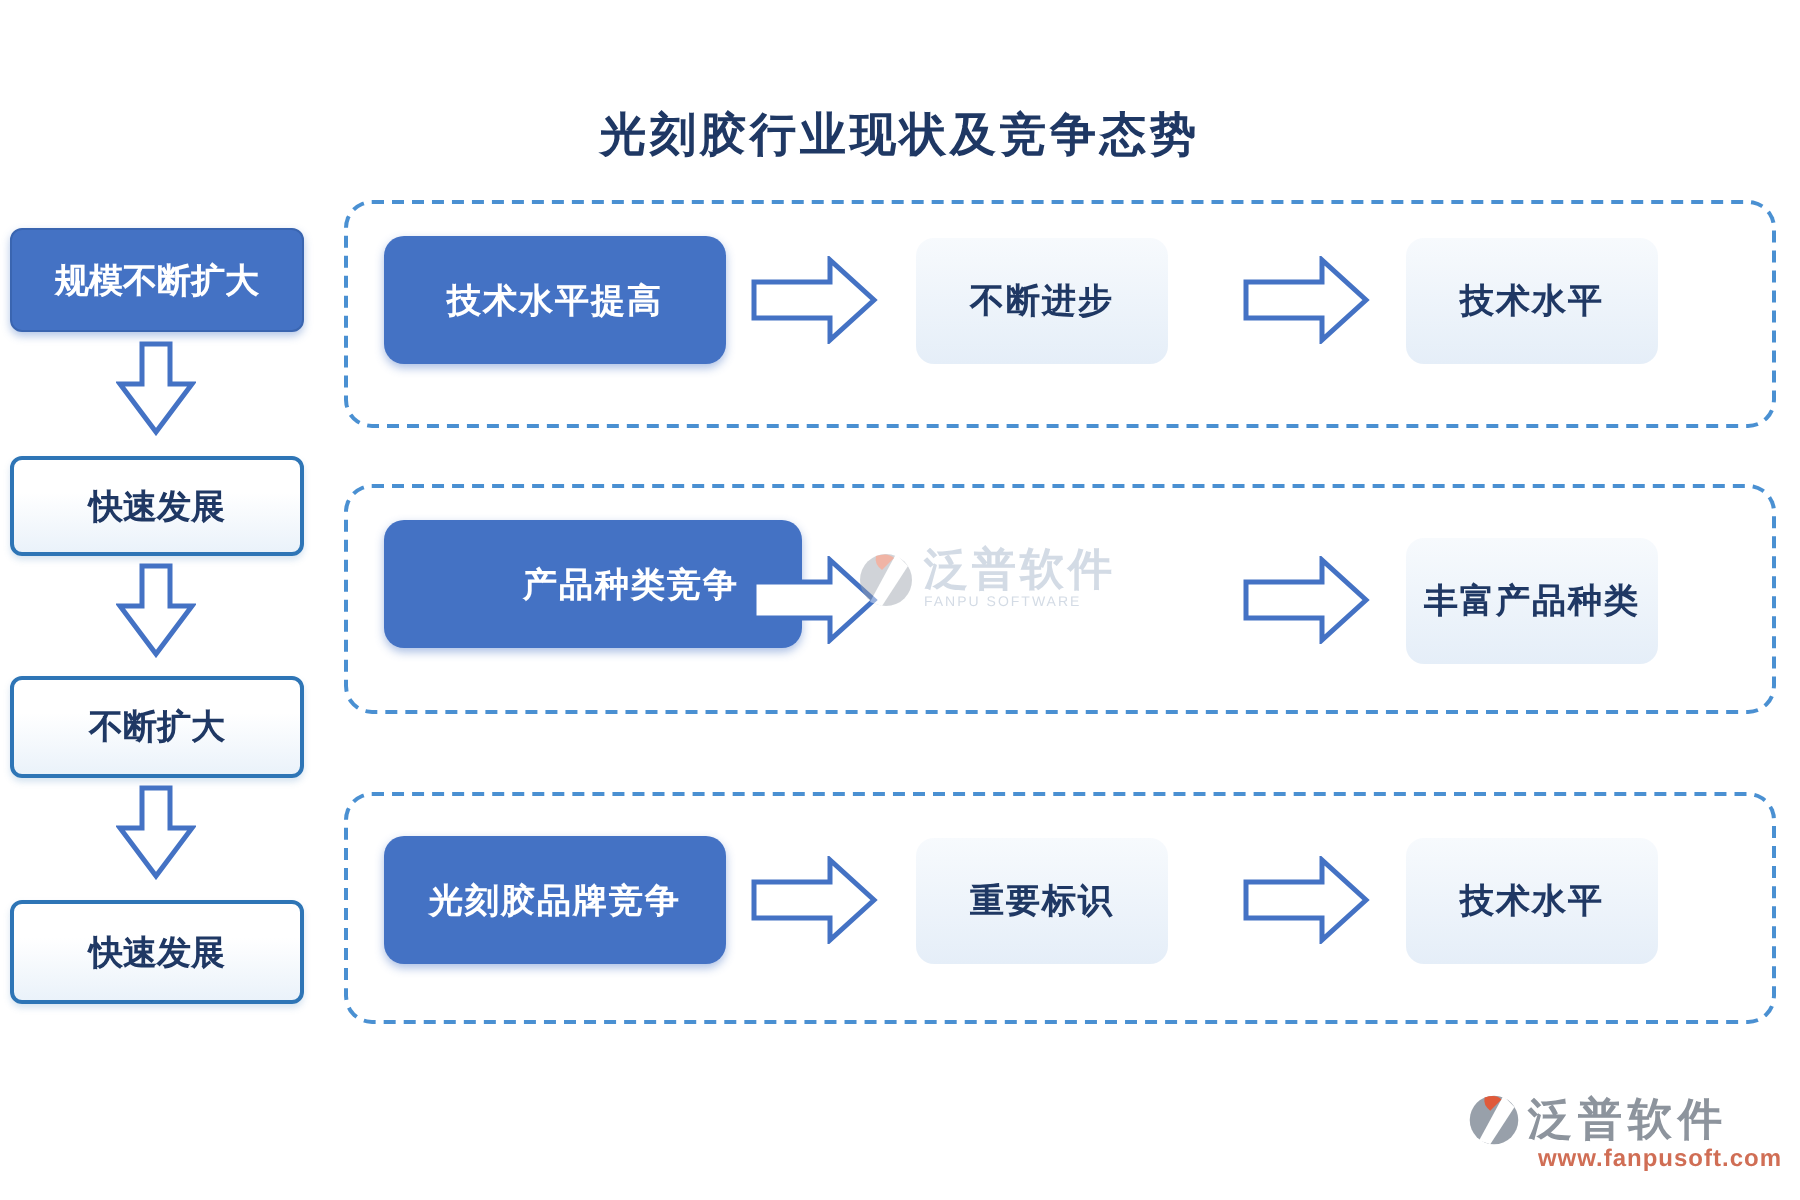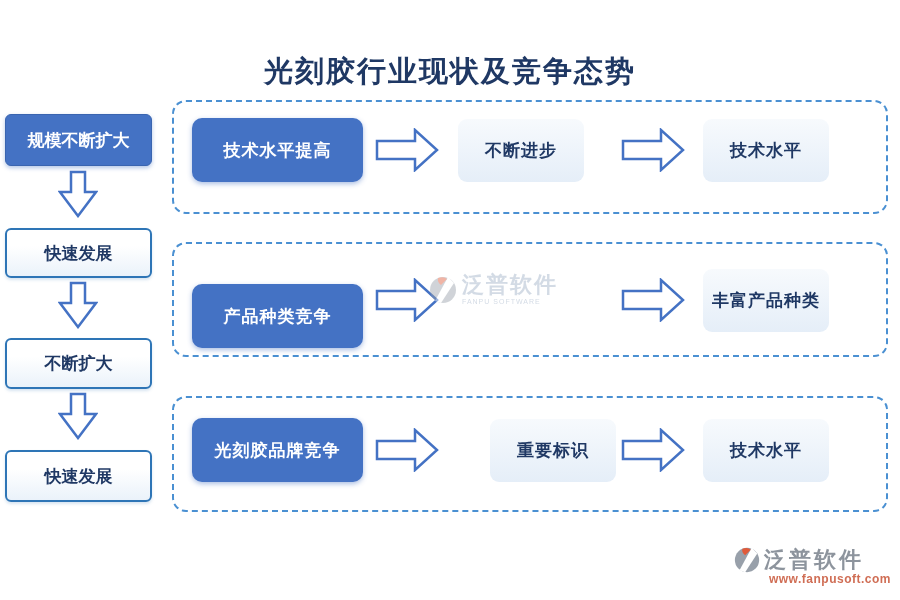--- a/index.html
+++ b/index.html
@@ -10,21 +10,21 @@
     --logo-gray:#8d949d;
     --logo-salmon:#d06e55;
   }
   html,body{margin:0;padding:0;background:#fff;}
   .canvas{
     position:relative;width:900px;height:600px;background:#ffffff;
     font-family:"Liberation Serif","DejaVu Serif",serif;overflow:hidden;
   }
   .title{
     position:absolute;top:52px;left:0;width:100%;text-align:center;
-    font-size:29px;font-weight:bold;color:var(--navy-text);letter-spacing:2px;
+    font-size:23px;font-weight:bold;color:var(--navy-text);letter-spacing:2px;
   }
   
   .lbox{
     position:absolute;left:5px;width:147px;box-sizing:border-box;
     display:flex;align-items:center;justify-content:center;
     font-size:17px;font-weight:bold;border-radius:6px;text-align:right;
   }
   .lbox.solid{
     background:var(--primary-blue);color:#ffffff;border:1px solid #3a65b0;
     box-shadow:0 2px 4px rgba(68,114,196,.4);
@@ -105,34 +105,34 @@
   <div class="bluebox" style="top:118px;">技术水平提高</div>
   <svg class="arrow" style="left:375px;top:128px;" width="64" height="44" viewBox="0 0 64 44">
     <path d="M2 13 L40 13 L40 2 L62 22 L40 42 L40 31 L2 31 Z"></path>
   </svg>
   <div class="lightbox mid" style="top:119px;">不断进步</div>
   <svg class="arrow" style="left:621px;top:128px;" width="64" height="44" viewBox="0 0 64 44">
     <path d="M2 13 L40 13 L40 2 L62 22 L40 42 L40 31 L2 31 Z"></path>
   </svg>
   <div class="lightbox res" style="top:119px;">技术水平</div>
 
-  <div class="bluebox" style="top:284px;">产品种类竞争</div>
+  <div class="bluebox" style="top:260px;padding-left:38px;">产品种类竞争</div>
   <svg class="arrow" style="left:375px;top:278px;" width="64" height="44" viewBox="0 0 64 44">
     <path d="M2 13 L40 13 L40 2 L62 22 L40 42 L40 31 L2 31 Z"></path>
   </svg>
   <svg class="arrow" style="left:621px;top:278px;" width="64" height="44" viewBox="0 0 64 44">
     <path d="M2 13 L40 13 L40 2 L62 22 L40 42 L40 31 L2 31 Z"></path>
   </svg>
   <div class="lightbox res" style="top:269px;">丰富产品种类</div>
 
   <div class="bluebox" style="top:418px;">光刻胶品牌竞争</div>
   <svg class="arrow" style="left:375px;top:428px;" width="64" height="44" viewBox="0 0 64 44">
     <path d="M2 13 L40 13 L40 2 L62 22 L40 42 L40 31 L2 31 Z"></path>
   </svg>
-  <div class="lightbox mid" style="top:419px;margin-left:32px;">重要标识</div>
+  <div class="lightbox mid" style="top:419px;">重要标识</div>
   <svg class="arrow" style="left:621px;top:428px;" width="64" height="44" viewBox="0 0 64 44">
     <path d="M2 13 L40 13 L40 2 L62 22 L40 42 L40 31 L2 31 Z"></path>
   </svg>
   <div class="lightbox res" style="top:419px;">技术水平</div>
 
   <div class="watermark">
     <svg width="30" height="30" viewBox="0 0 30 30">
       <circle cx="15" cy="15" r="13" class="logo-circle-gray"></circle>
       <path d="M7 26 L20 2 L26 8 L13 28 Z" class="logo-slash"></path>
       <path d="M10 3 Q16 1 19 4 L13 10 Q9 7 10 3 Z" class="logo-accent"></path>

